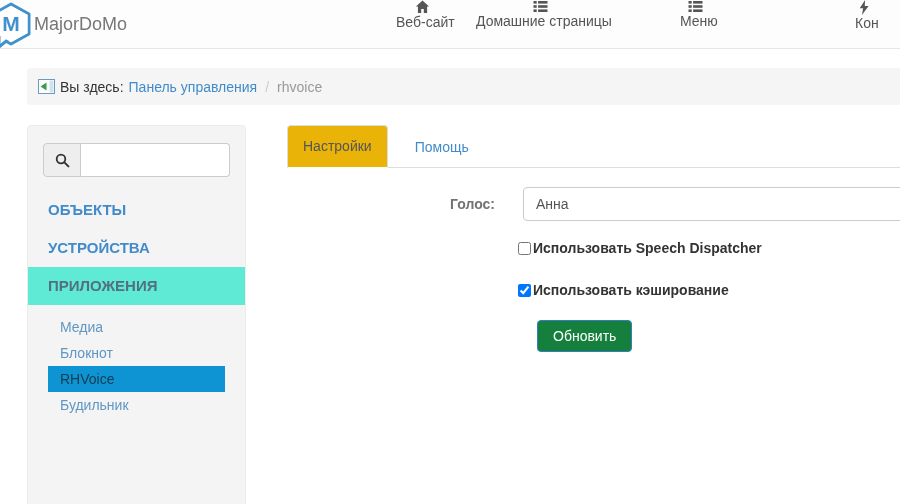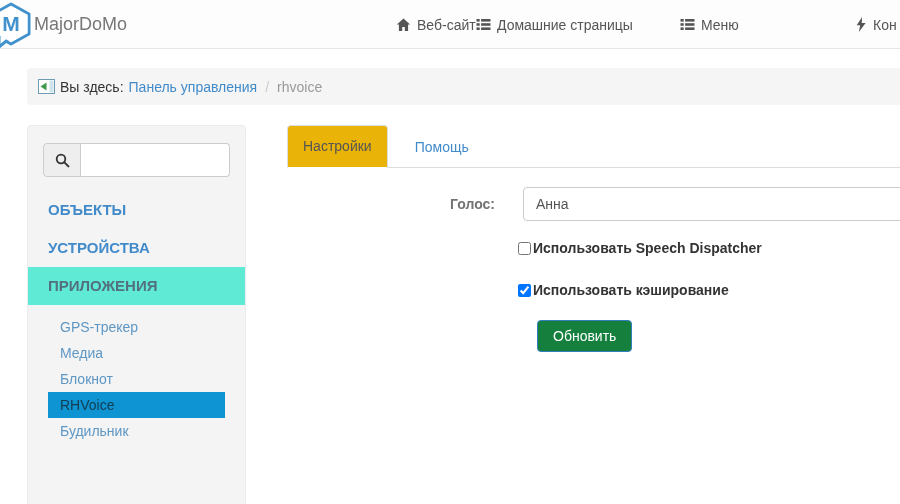--- a/index.html
+++ b/index.html
@@ -6,21 +6,21 @@
   html,body { width:900px; height:504px; overflow:hidden; background:#fff;
     font-family:"Liberation Sans","DejaVu Sans",sans-serif; position:relative; }
 
   
   .topbar { position:absolute; left:0; top:0; width:900px; height:49px;
     background:#fdfdfd; border-bottom:1px solid #e7e7e7; }
   .brand { position:absolute; left:0; top:0; height:49px; display:flex; align-items:center; cursor:pointer; }
   .brand-logo { position:absolute; left:-11px; top:2px; }
   .brand-text { position:absolute; left:34px; top:0; line-height:49px; font-size:18px; color:#777; }
   .nav-item { position:absolute; top:0; height:49px; display:flex; align-items:center;
-    font-size:14px; color:#555; cursor:pointer; white-space:nowrap; }
+    font-size:14px; color:#555; cursor:pointer; white-space:nowrap;flex-direction:column; }
   .nav-item svg { margin-right:6px; flex:none; }
 
   
   .crumbbar { position:absolute; left:27px; top:68px; width:873px; height:37px;
     background:#f5f5f5; border-radius:4px 0 0 4px; display:flex; align-items:center;
     padding-left:11px; font-size:14px; }
   .crumbbar > * { margin-right:5px; }
   .crumb-here { color:#333; }
   .crumb-link { color:#428bca; cursor:pointer; }
   .crumb-sep { color:#ccc; padding:0 3px; }
@@ -150,21 +150,20 @@
     </span>
     <input class="search-input" type="text" value="" style="">
   </div>
 
   <div class="side-menu">
     <div class="side-section">ОБЪЕКТЫ</div>
     <div class="side-section">УСТРОЙСТВА</div>
     <div class="side-section active">ПРИЛОЖЕНИЯ</div>
 
     <div class="side-apps">
-      <div class="side-app">GPS-трекер</div>
       <div class="side-app">Медиа</div>
       <div class="side-app">Блокнот</div>
       <div class="side-app active">RHVoice</div>
       <div class="side-app">Будильник</div>
     </div>
   </div>
 </div>
 
 <div class="tabs">
   <div class="tab active">Настройки</div>

